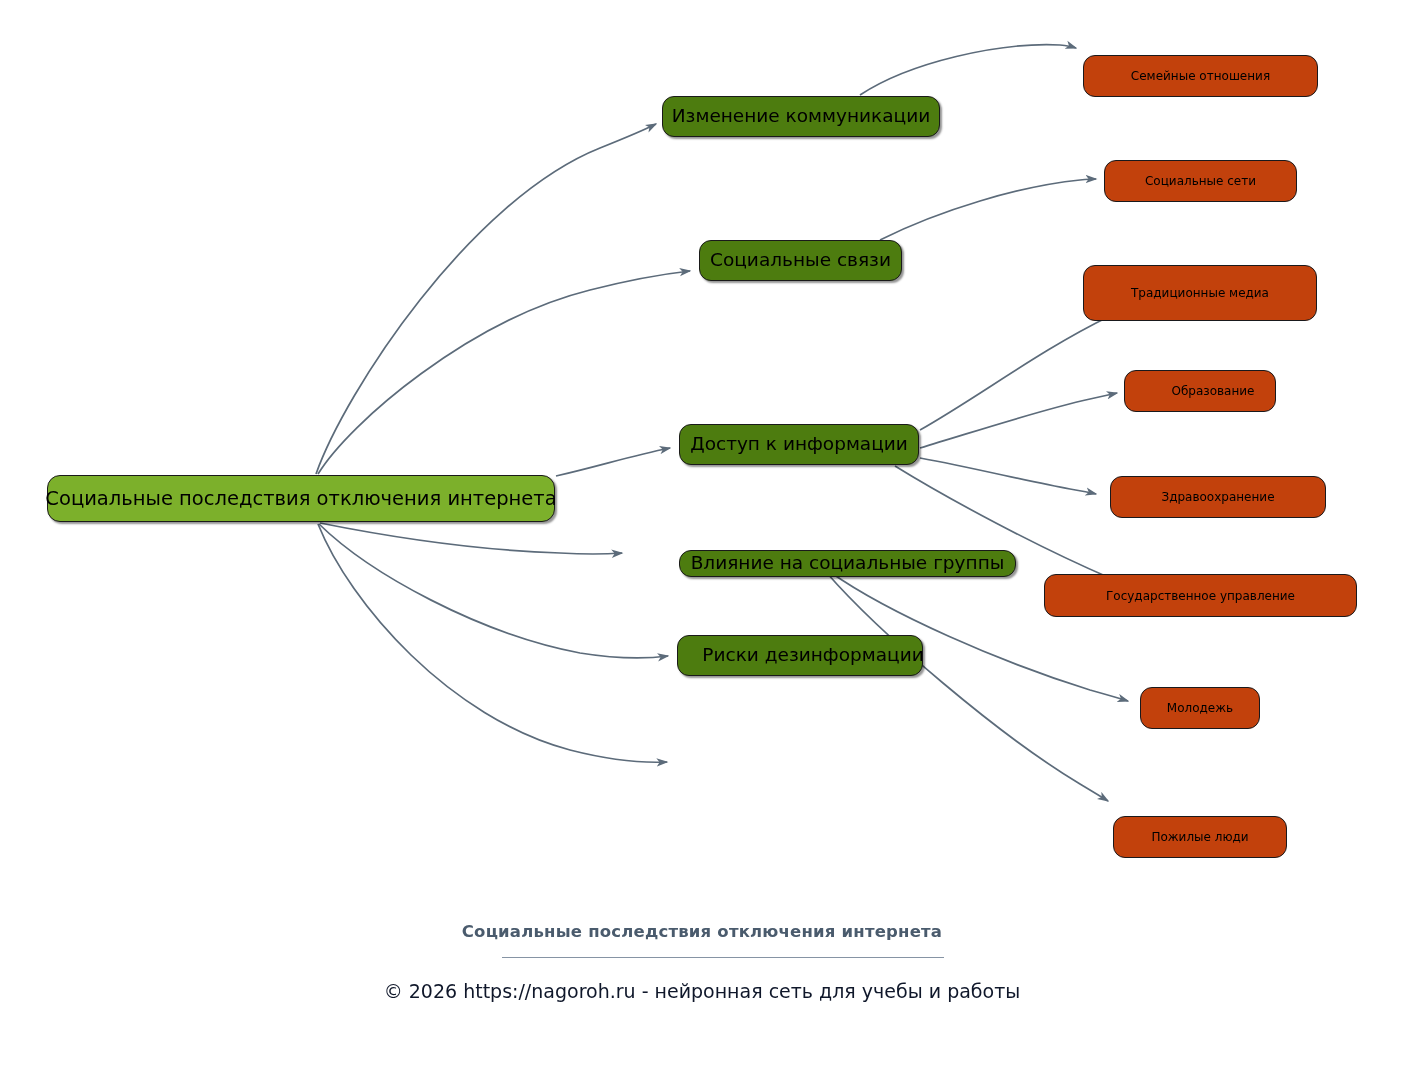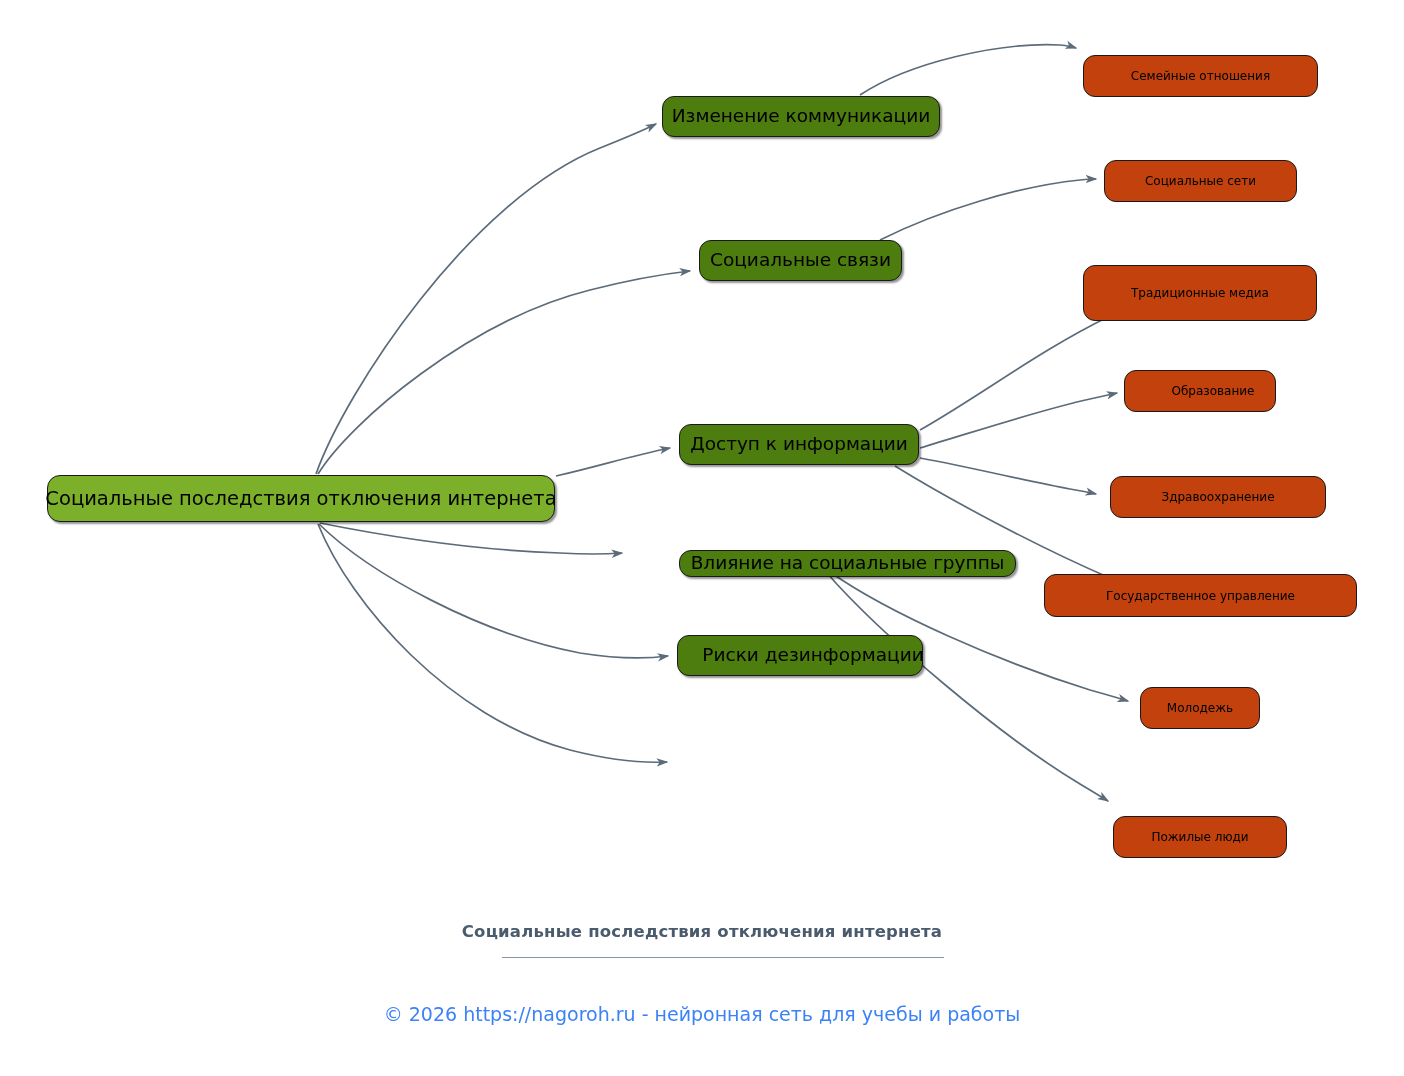--- a/index.html
+++ b/index.html
@@ -98,22 +98,21 @@
     height: 1px;
     background: #8694a4;
   }
   #footer-credit {
     position: absolute;
     left: 0;
     top: 980px;
     width: 1404px;
     text-align: center;
     font-size: 19px;
-    color: #3b82f6;
-    margin-top: 23px;
+    color: #0f172a;
   }
 </style>
 </head>
 <body>
 
 <div id="canvas">
 
   <svg id="edge-layer" viewBox="0 0 1404 1076" width="1404" height="1076" xmlns="http://www.w3.org/2000/svg">
     <defs>
       <marker id="arrowhead" markerWidth="12" markerHeight="9" refX="10.5" refY="4.5" orient="auto" markerUnits="userSpaceOnUse">

